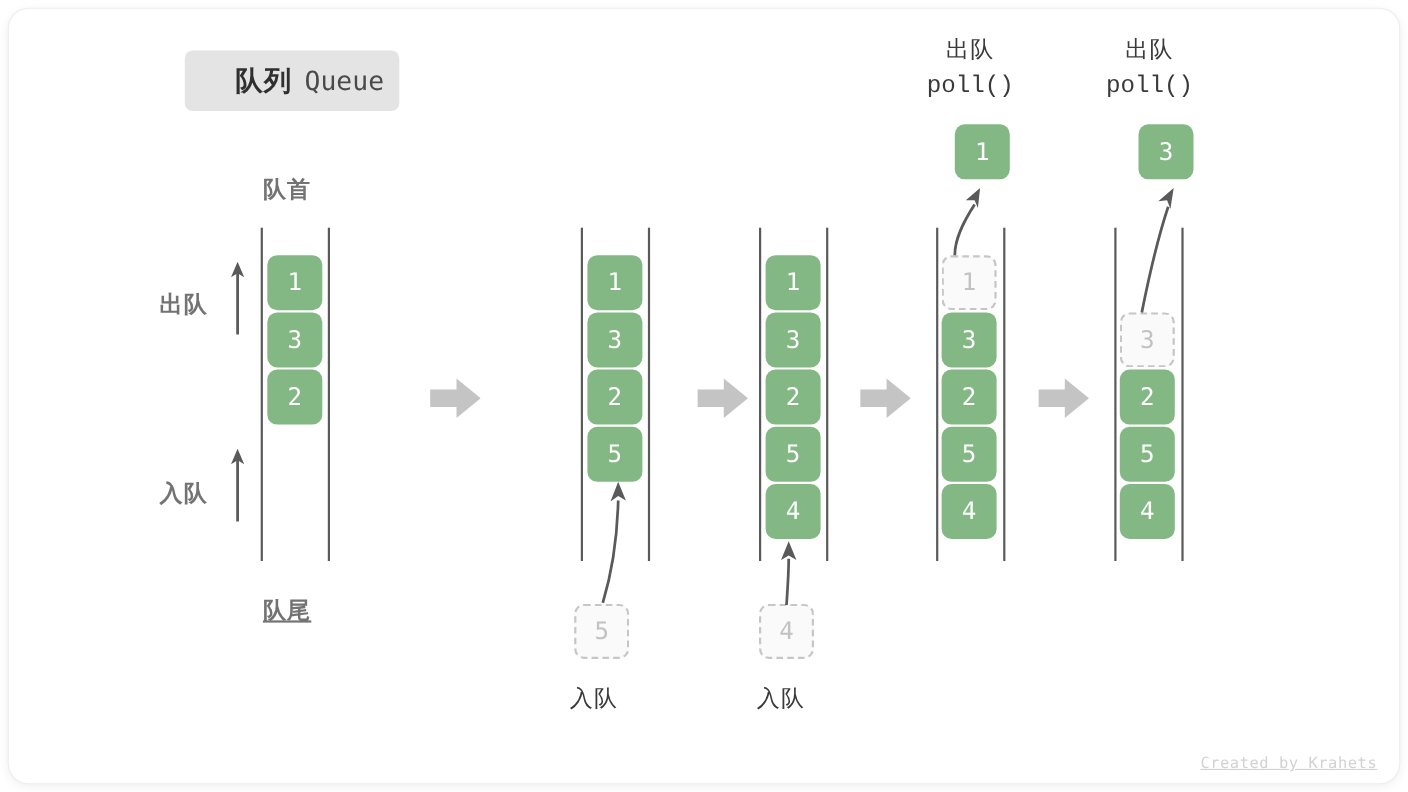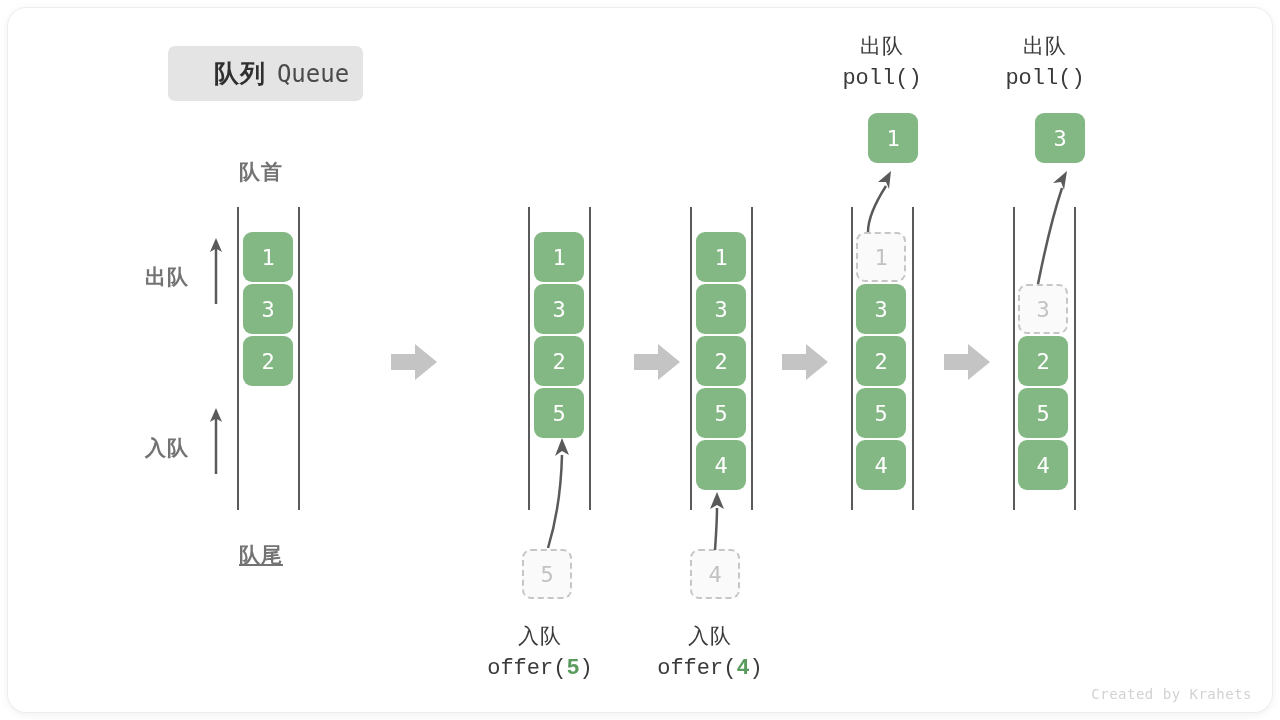--- a/index.html
+++ b/index.html
@@ -123,20 +123,21 @@
   .move-arrow { position: absolute; }
   
   .footer {
     position: absolute;
     right: 28px;
     bottom: 18px;
     font-family: "DejaVu Sans Mono", monospace;
     font-size: 14px;
     color: #d2d2d2;
     letter-spacing: 0.5px;
+    text-decoration: underline;
   }
 </style>
 </head>
 <body>
 
 <div id="canvas">
   <div class="card"></div>
 
   <div class="title-badge">
     <span class="title-cn">队列</span>
@@ -174,42 +175,40 @@
   <div class="cell" style="left:534px; top:284px;">3</div>
   <div class="cell" style="left:534px; top:336px;">2</div>
   <div class="cell" style="left:534px; top:388px;">5</div>
   <div class="cell ghost" style="left:522px; top:549px;">5</div>
   <svg class="move-arrow" style="left:535px; top:435px;" width="50" height="116" viewBox="0 0 50 116">
     <path d="M13 113 C20 90, 26 60, 27 20" stroke="#5a5a5a" stroke-width="2.5" fill="none"></path>
     <path d="M27 3 L34 20 L27 16 L20 21 Z" fill="#5a5a5a"></path>
   </svg>
   <div class="op-label" style="left:440px; top:620px; width:200px;">
     <span class="op-cn">入队</span>
-    <span class="op-code"><span>offer(</span><span class="num">5</span><span>)</span></span>
   </div>
 
   <svg class="step-arrow" style="left:634px; top:342px;" viewBox="0 0 46 40">
     <path d="M0 12 L24 12 L24 2 L46 20 L24 38 L24 28 L0 28 Z" fill="#c4c4c4"></path>
   </svg>
 
   <div class="rail" style="left:690px; top:207px; height:303px;"></div>
   <div class="rail" style="left:751px; top:207px; height:303px;"></div>
   <div class="cell" style="left:696px; top:232px;">1</div>
   <div class="cell" style="left:696px; top:284px;">3</div>
   <div class="cell" style="left:696px; top:336px;">2</div>
   <div class="cell" style="left:696px; top:388px;">5</div>
   <div class="cell" style="left:696px; top:440px;">4</div>
   <div class="cell ghost" style="left:690px; top:549px;">4</div>
   <svg class="move-arrow" style="left:700px; top:490px;" width="34" height="62" viewBox="0 0 34 62">
     <path d="M15 60 C16 45, 17 32, 17 18" stroke="#5a5a5a" stroke-width="2.5" fill="none"></path>
     <path d="M17 2 L24 19 L17 15 L10 19 Z" fill="#5a5a5a"></path>
   </svg>
   <div class="op-label" style="left:610px; top:620px; width:200px;">
     <span class="op-cn">入队</span>
-    <span class="op-code"><span>offer(</span><span class="num">4</span><span>)</span></span>
   </div>
 
   <svg class="step-arrow" style="left:782px; top:342px;" viewBox="0 0 46 40">
     <path d="M0 12 L24 12 L24 2 L46 20 L24 38 L24 28 L0 28 Z" fill="#c4c4c4"></path>
   </svg>
 
   <div class="rail" style="left:851px; top:207px; height:303px;"></div>
   <div class="rail" style="left:912px; top:207px; height:303px;"></div>
   <div class="cell ghost" style="left:856px; top:232px;">1</div>
   <div class="cell" style="left:856px; top:284px;">3</div>

